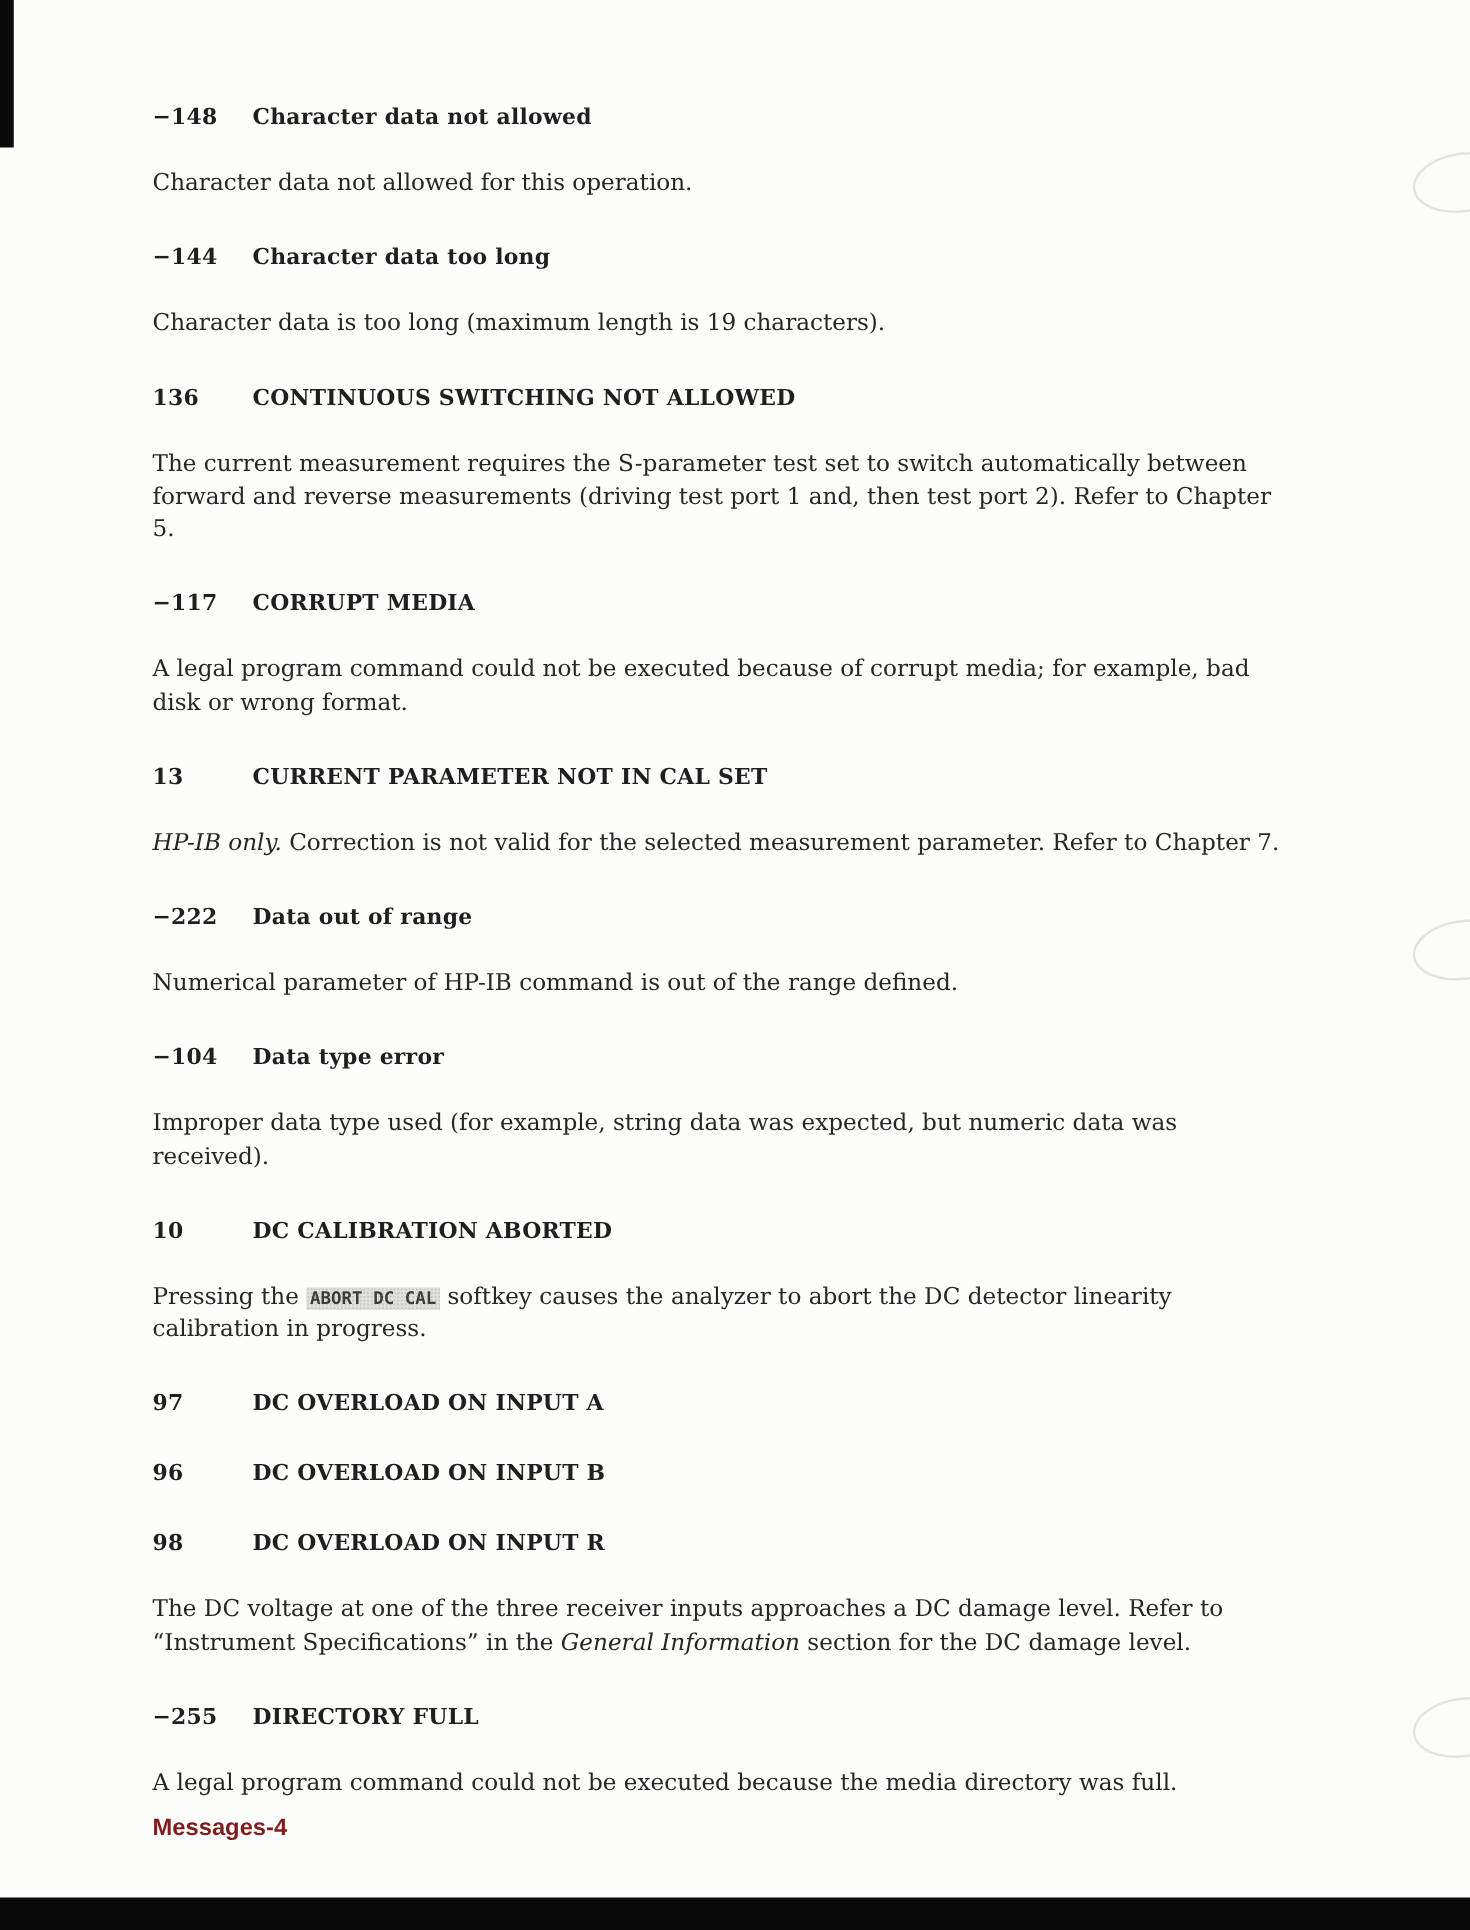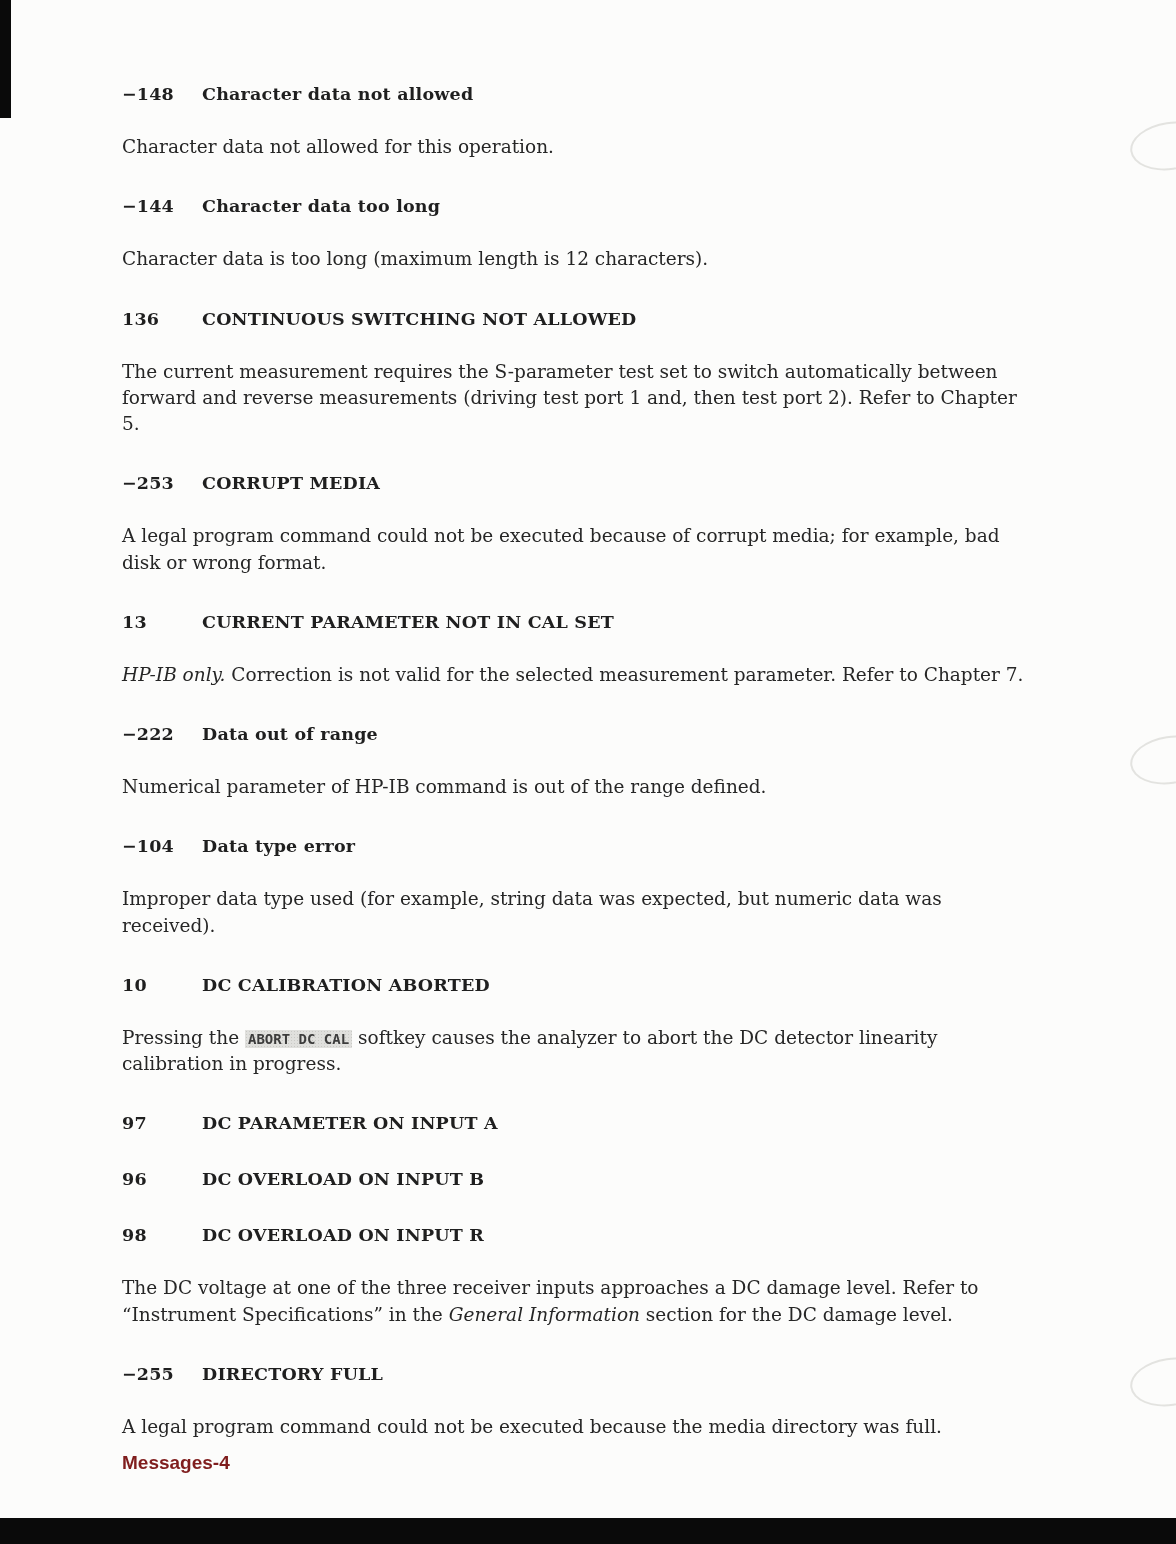--- a/index.html
+++ b/index.html
@@ -88,32 +88,32 @@
           <span class="entry-code">−148</span>
           <span class="entry-title">Character data not allowed</span>
         </h3>
         <p class="entry-body"><span>Character data not allowed for this operation.</span></p>
       </section>
       <section class="entry">
         <h3 class="entry-heading">
           <span class="entry-code">−144</span>
           <span class="entry-title">Character data too long</span>
         </h3>
-        <p class="entry-body"><span>Character data is too long (maximum length is 12 characters).</span></p>
+        <p class="entry-body"><span>Character data is too long (maximum length is 19 characters).</span></p>
       </section>
       <section class="entry">
         <h3 class="entry-heading">
           <span class="entry-code">136</span>
           <span class="entry-title">CONTINUOUS SWITCHING NOT ALLOWED</span>
         </h3>
         <p class="entry-body"><span>The current measurement requires the S-parameter test set to switch automatically between forward and reverse measurements (driving test port 1 and, then test port 2). Refer to Chapter 5.</span></p>
       </section>
       <section class="entry">
         <h3 class="entry-heading">
-          <span class="entry-code">−253</span>
+          <span class="entry-code">−117</span>
           <span class="entry-title">CORRUPT MEDIA</span>
         </h3>
         <p class="entry-body"><span>A legal program command could not be executed because of corrupt media; for example, bad disk or wrong format.</span></p>
       </section>
       <section class="entry">
         <h3 class="entry-heading">
           <span class="entry-code">13</span>
           <span class="entry-title">CURRENT PARAMETER NOT IN CAL SET</span>
         </h3>
         <p class="entry-body"><i>HP-IB only.</i><span> Correction is not valid for the selected measurement parameter. Refer to Chapter 7.</span></p>
@@ -135,21 +135,21 @@
       <section class="entry">
         <h3 class="entry-heading">
           <span class="entry-code">10</span>
           <span class="entry-title">DC CALIBRATION ABORTED</span>
         </h3>
         <p class="entry-body"><span>Pressing the </span><span class="softkey">ABORT DC CAL</span><span> softkey causes the analyzer to abort the DC detector linearity calibration in progress.</span></p>
       </section>
       <section class="entry">
         <h3 class="entry-heading">
           <span class="entry-code">97</span>
-          <span class="entry-title">DC PARAMETER ON INPUT A</span>
+          <span class="entry-title">DC OVERLOAD ON INPUT A</span>
         </h3>
       </section>
       <section class="entry">
         <h3 class="entry-heading">
           <span class="entry-code">96</span>
           <span class="entry-title">DC OVERLOAD ON INPUT B</span>
         </h3>
       </section>
       <section class="entry">
         <h3 class="entry-heading">

